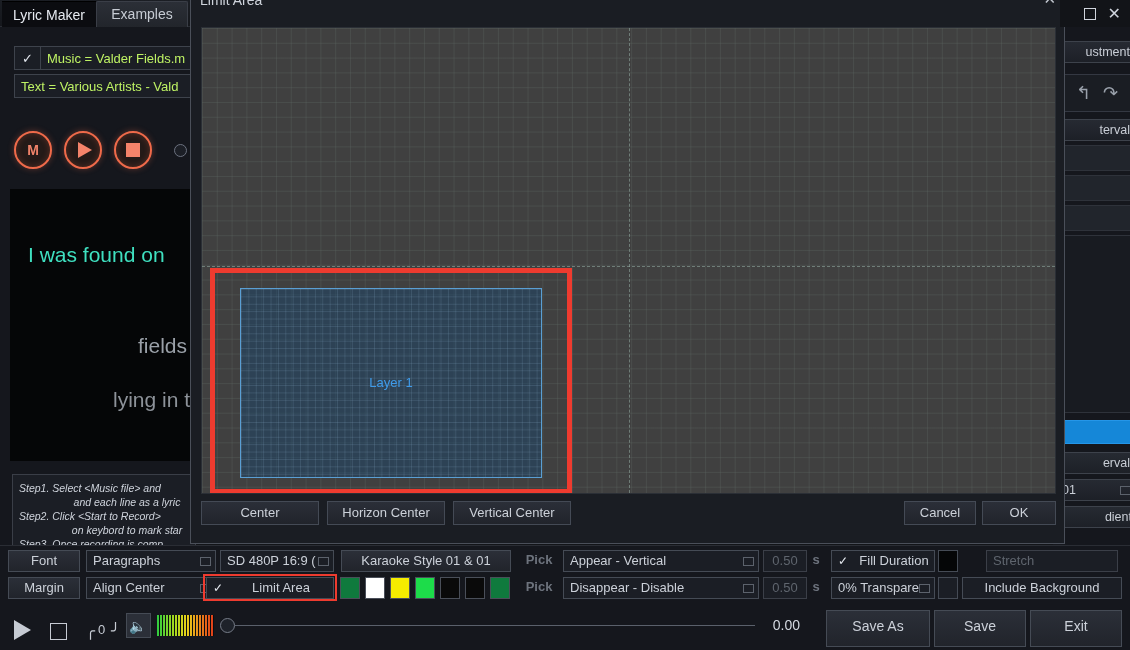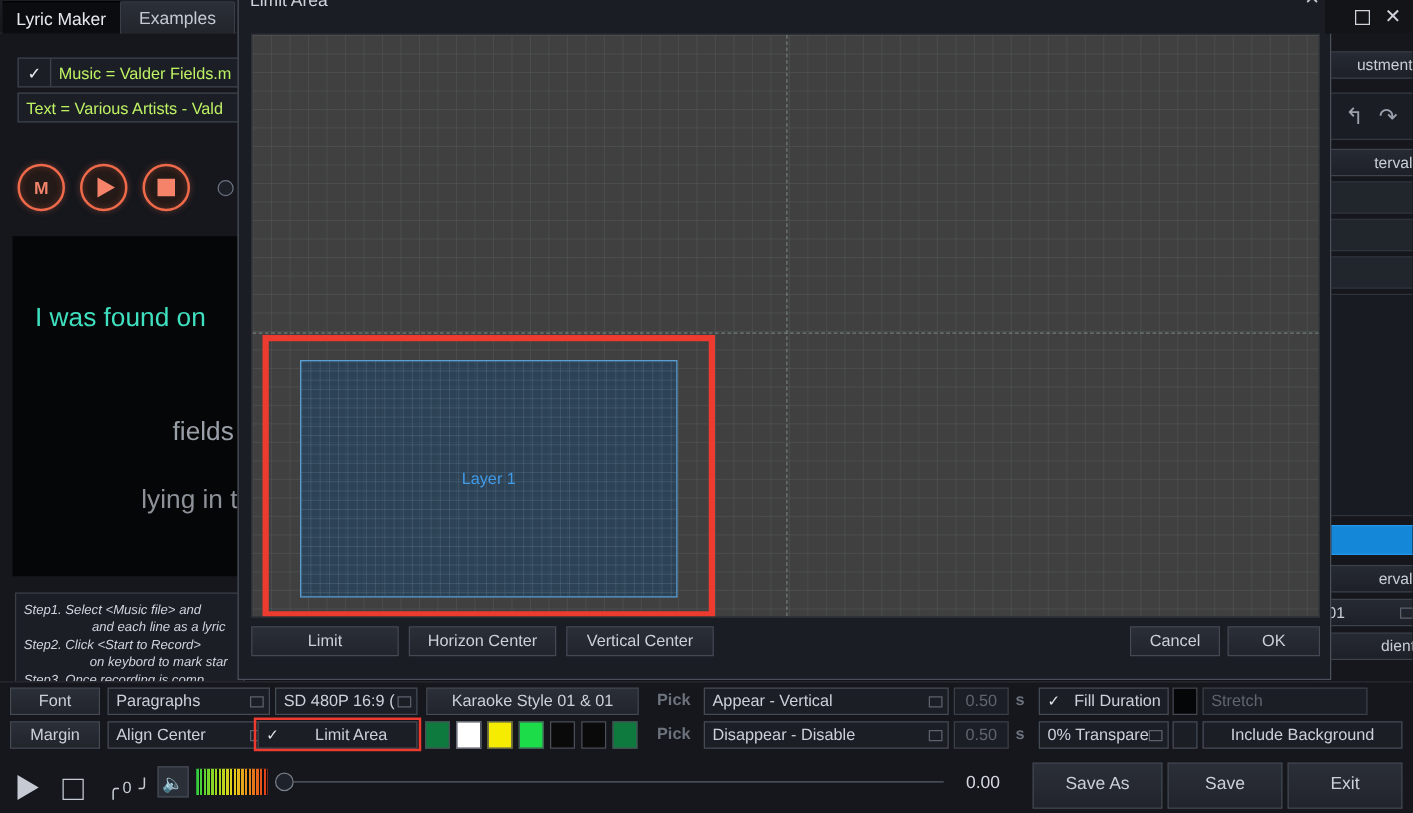--- a/index.html
+++ b/index.html
@@ -320,21 +320,21 @@
       <div class="cross-v"></div>
       <div class="cross-h"></div>
 
       <div class="limitbox"></div>
       <div class="layerbox">
         <div class="layerlabel">Layer 1</div>
       </div>
     </div>
 
     <div class="dlg-buttons">
-      <div class="dbtn db-center">Limit</div>
+      <div class="dbtn db-center">Center</div>
       <div class="dbtn db-horizon">Horizon Center</div>
       <div class="dbtn db-vertical">Vertical Center</div>
       <div class="dbtn db-cancel">Cancel</div>
       <div class="dbtn db-ok">OK</div>
     </div>
   </div>
 
   <div class="bottombar">
 
     <div class="tb tb-btn row1" style="left:8px;width:72px">Font</div>
@@ -352,21 +352,21 @@
       <span>Appear - Vertical</span>
       <span class="arw"></span>
     </div>
     <div class="tb tb-dim row1" style="left:763px;width:44px;text-align:center;padding:0">0.50</div>
     <div class="tb tb-flat row1" style="left:809px;width:14px">s</div>
     <div class="tb tb-chk row1" style="left:831px;width:104px">
       <span class="ck">✓</span>
       <span class="lb">Fill Duration</span>
     </div>
     <div class="tb row1" style="left:938px;width:20px;background:#050607;border:1px solid #454b55"></div>
-    <div class="tb tb-dim row1" style="left:962px;width:132px">
+    <div class="tb tb-dim row1" style="left:986px;width:132px">
       <span>Stretch</span>
       <span class="arw"></span>
     </div>
 
     <div class="tb tb-btn row2" style="left:8px;width:72px">Margin</div>
     <div class="tb tb-dd row2" style="left:86px;width:130px">
       <span>Align Center</span>
       <span class="arw"></span>
     </div>
     <div class="tb tb-chk row2" style="left:206px;width:128px">

